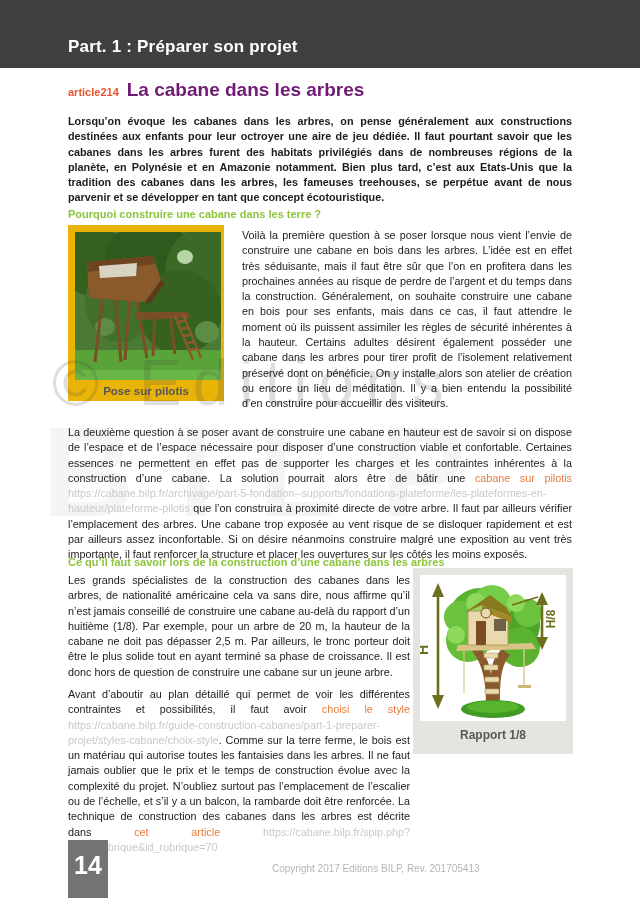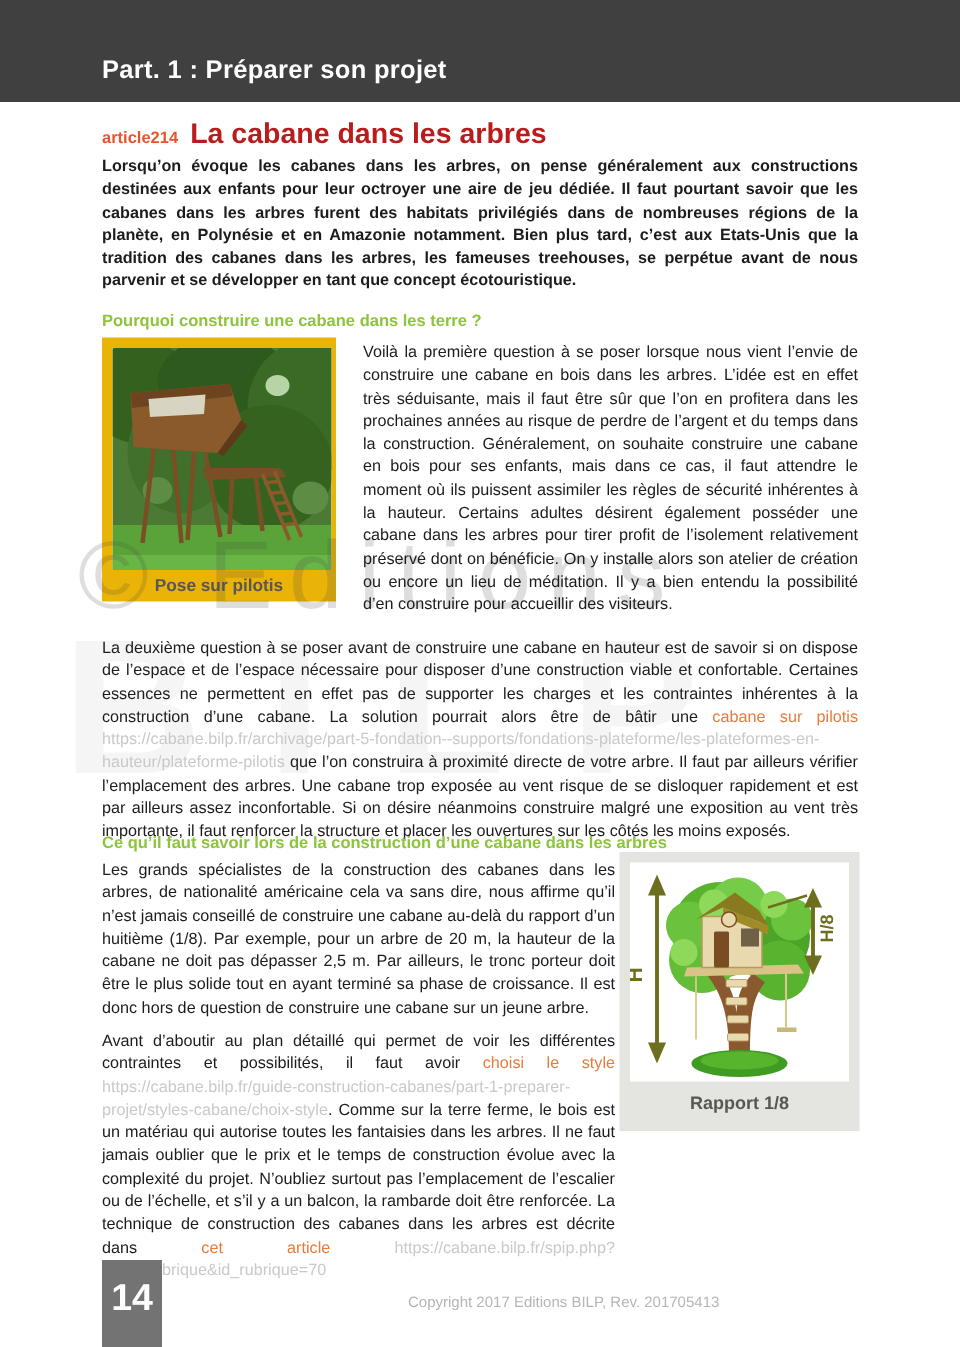--- a/index.html
+++ b/index.html
@@ -9,24 +9,24 @@
     color:#1c1c1c;overflow:hidden;
   }
   
   .header-bar{position:absolute;top:0;left:0;width:640px;height:68px;background:#404040;z-index:3;}
   .part-title{position:absolute;left:68px;bottom:11px;color:#ffffff;font-size:17px;font-weight:bold;letter-spacing:.2px;}
   .chapter-box{position:absolute;top:0;left:513px;width:59px;height:66px;background:#f5731e;
     display:flex;align-items:center;justify-content:center;color:#ffffff;font-size:40px;font-weight:bold;}
   
   .article-line{position:absolute;top:79px;left:68px;display:flex;align-items:baseline;gap:8px;z-index:2;}
   .article-label{color:#e8542d;font-size:11px;font-weight:bold;}
-  .article-title{color:#b91c1c;font-size:19px;font-weight:bold;}
+  .article-title{color:#701a75;font-size:19px;font-weight:bold;}
   
   .para{font-size:10.8px;line-height:15.3px;text-align:justify;color:#1c1c1c;position:absolute;z-index:2;}
-  .intro{top:104px;left:68px;width:504px;font-weight:bold;}
+  .intro{top:114px;left:68px;width:504px;font-weight:bold;}
   .sec-heading{position:absolute;left:68px;color:#8cc43c;font-size:11px;font-weight:bold;z-index:2;}
   .h-sec1{top:208px;}
   .h-sec2{top:556px;}
   .col-right{top:228px;left:242px;width:330px;}
   .para2{top:425px;left:68px;width:504px;}
   .sec2-p1{top:573px;left:68px;width:342px;}
   .sec2-p2{top:687px;left:68px;width:342px;}
   .link{color:#e87b3c;}
   .url{color:#c9c9c9;}
   

